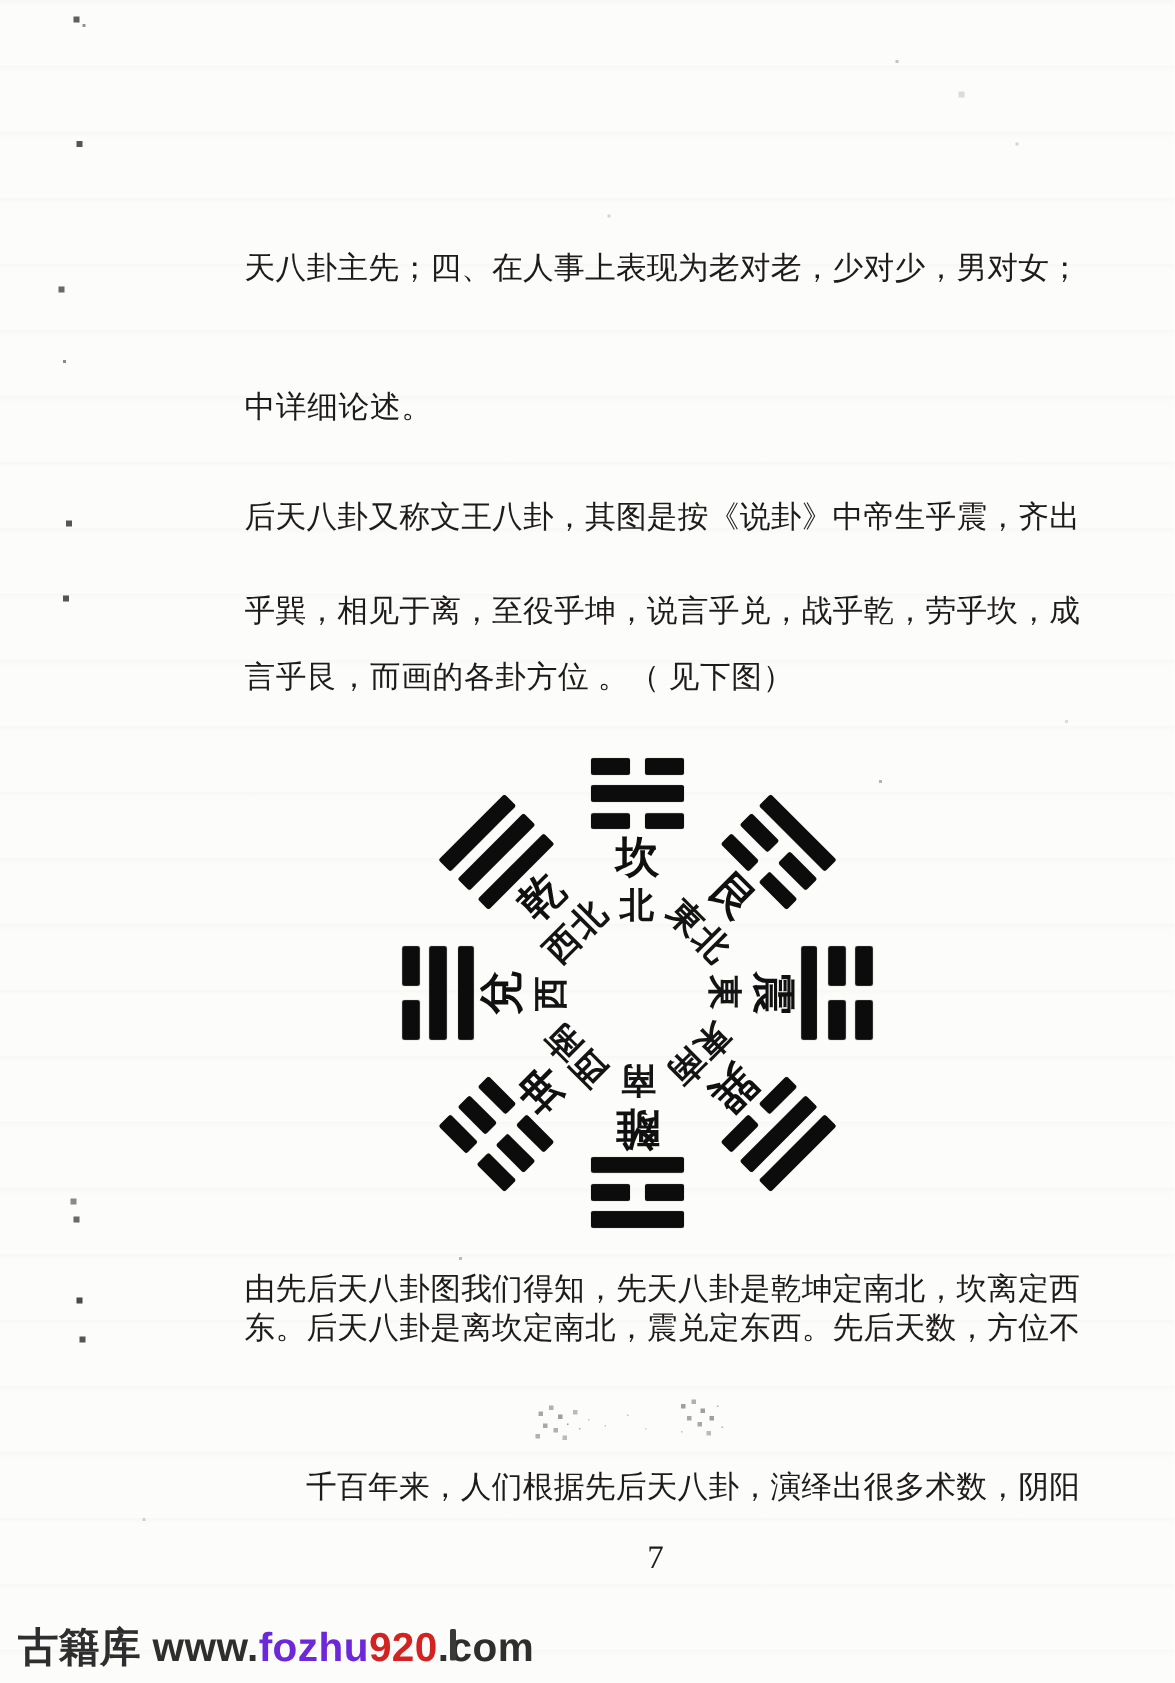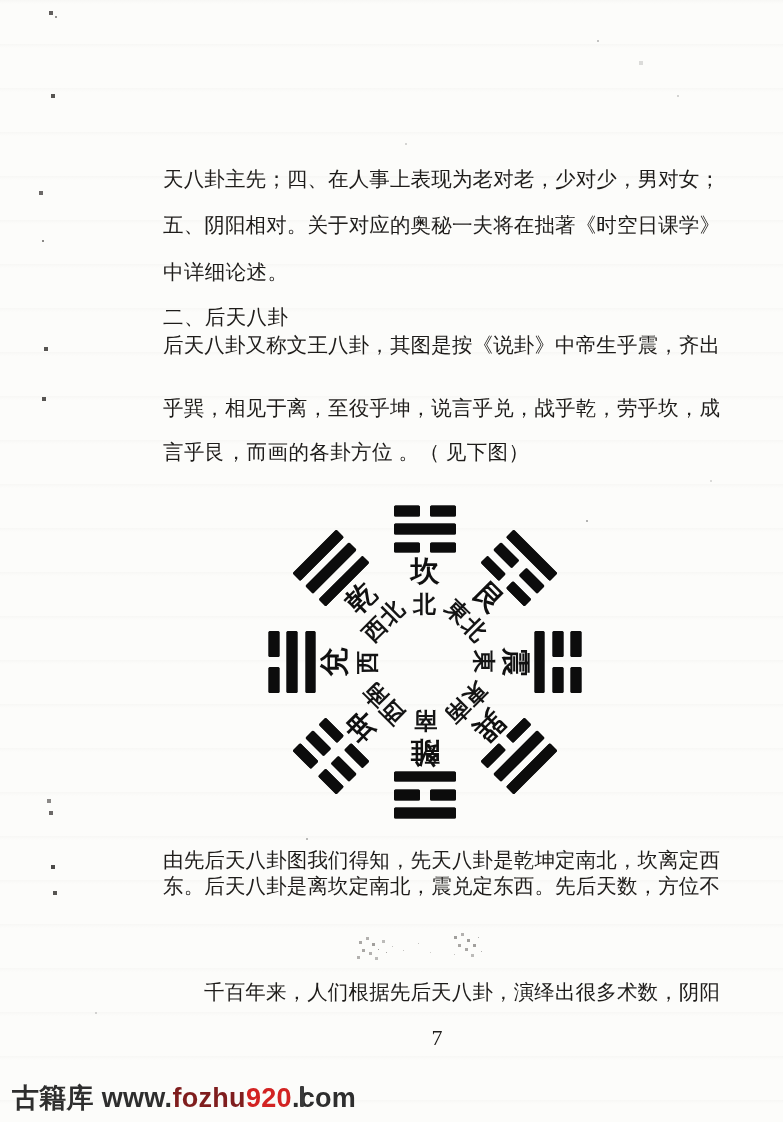--- a/index.html
+++ b/index.html
@@ -58,21 +58,21 @@
     line-height:46px; text-align:center; font-size:22px;
   }
 
   
   .watermark {
     position:absolute; left:12px; top:1078px; height:40px; line-height:40px;
     font-family:"Liberation Sans","DejaVu Sans",sans-serif;
     font-weight:bold; font-size:27px; color:#2e2e2e; letter-spacing:0.3px;
     white-space:nowrap;
   }
-  .wm-green { color:#7f1d1d;text-align:center; }
+  .wm-green { color:#6d28d9;text-align:center; }
   .wm-red   { color:#d22322; }
   .wm-sliver { position:absolute; left:300px; top:1086px; width:4px; height:21px;
                background:#3a3a3a; border-radius:1px; }
 
   
   .specks {
     position:absolute; left:0; top:0; width:2px; height:2px; background:transparent;
     box-shadow:
       50px 12px 0 1px rgba(45,42,40,.75),
       55px 16px 0 0 rgba(45,42,40,.5),
@@ -113,24 +113,22 @@
   }
 </style>
 </head>
 <body>
 
 <div id="page">
 
   <div class="specks"></div>
 
   <div class="bline fill" style="top:156px">天八卦主先；四、在人事上表现为老对老，少对少，男对女；</div>
-  <div class="bline fill" style="top:202px">五、阴阳相对。关于对应的奥秘一夫将在拙著《时空日课学》</div>
   <div class="bline" style="top:249px">中详细论述。</div>
 
-  <div class="bline" style="top:294px">二、后天八卦</div>
 
   <div class="bline fill" style="top:322px">后天八卦又称文王八卦，其图是按《说卦》中帝生乎震，齐出</div>
   <div class="bline fill" style="top:385px">乎巽，相见于离，至役乎坤，说言乎兑，战乎乾，劳乎坎，成</div>
   <div class="bline" style="top:429px">言乎艮，而画的各卦方位 。（ 见下图）</div>
 
   <div class="bagua" id="bagua">
       <div class="bg-item" style="transform: translate(-50%, -50%) rotate(0deg) translateY(-133px);">
         <div class="tg-row broken">
           <span class="tg-seg"></span>
           <span class="tg-seg"></span>

